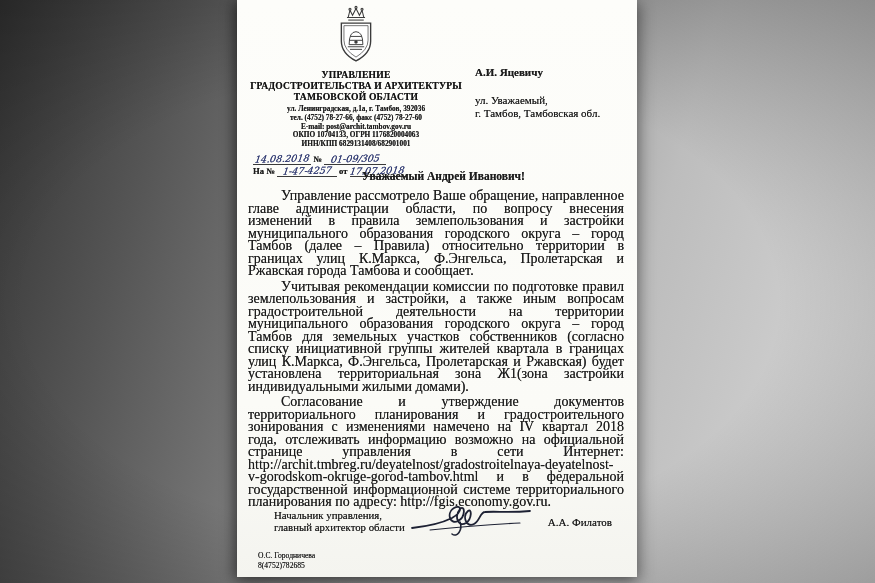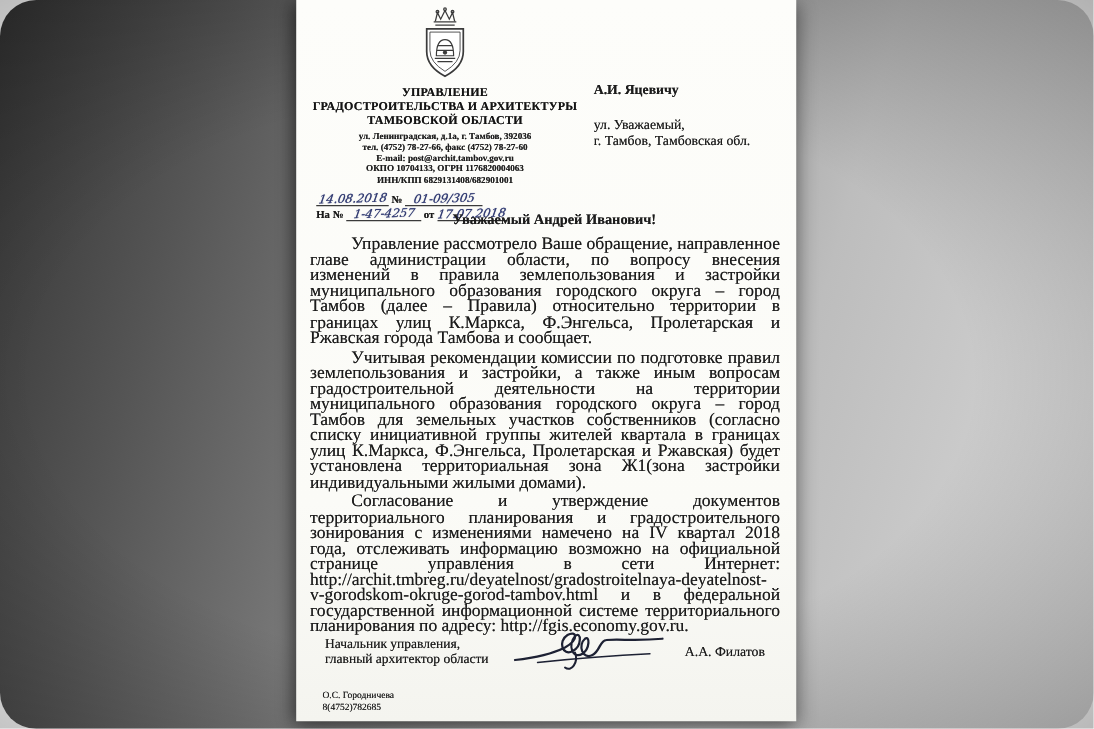--- a/index.html
+++ b/index.html
@@ -1,19 +1,19 @@
 <!DOCTYPE html>
 <html><head>
 <meta charset="utf-8">
 <style>
   html,body{margin:0;padding:0;}
   body{width:875px;height:583px;position:relative;overflow:hidden;
        font-family:"Liberation Serif",serif;}
   .scene{position:absolute;inset:0;
-    background:linear-gradient(105deg,#343434 0%,#555 18%,#8a8a8a 45%,#bdbdbd 70%,#d9d9d9 100%);border-radius:29px;}
+    background:linear-gradient(105deg,#343434 0%,#555 18%,#8a8a8a 45%,#bdbdbd 70%,#d9d9d9 100%);}
   .vignette{position:absolute;inset:0;z-index:1;pointer-events:none;
     background:radial-gradient(ellipse 78% 72% at 46% 52%, rgba(0,0,0,0) 55%, rgba(0,0,0,0.30) 100%);}
   .page{position:absolute;left:237px;top:0;width:400px;height:577px;z-index:2;
     background:linear-gradient(180deg,#fdfdfa 0%,#fbfbf7 70%,#f4f4ef 100%);
     box-shadow:-4px 2px 12px rgba(0,0,0,0.40), 4px 4px 14px rgba(0,0,0,0.30);
     color:#1c1c1c;}
   .page *{text-shadow:0 0 0.5px rgba(25,25,25,0.75);}
 
   
   .letterhead{position:absolute;left:2px;top:5px;width:234px;text-align:center;}
@@ -42,21 +42,21 @@
 
   
   .salutation{position:absolute;left:26px;right:13px;top:170px;text-align:center;
               font-weight:bold;font-size:11.5px;}
   .body-text{position:absolute;left:11px;right:13px;top:190px;
              font-size:14px;line-height:12.5px;text-align:justify;}
   .body-text p{margin:0 0 3px;text-indent:33px;overflow-wrap:break-word;}
 
   
   .sign-row{position:absolute;left:11px;right:13px;top:506px;height:44px;}
-  .sign-title{position:absolute;left:12px;top:3px;font-size:10.8px;line-height:12px;}
+  .sign-title{position:absolute;left:26px;top:3px;font-size:10.8px;line-height:12px;}
   .autograph{position:absolute;left:160px;top:-8px;}
   .sign-name{position:absolute;right:12px;top:10px;font-size:11px;}
 
   
   .executor{position:absolute;left:21px;top:551px;font-size:7.6px;line-height:9.8px;color:#202020;}
 
   
   .watermark{position:absolute;left:723px;top:558px;right:0;height:24px;z-index:4;
     background:rgba(148,148,148,0.88);display:flex;align-items:flex-end;margin-top:36px;}
   .watermark span{font-family:"Liberation Sans",sans-serif;font-size:15px;color:#fff;

